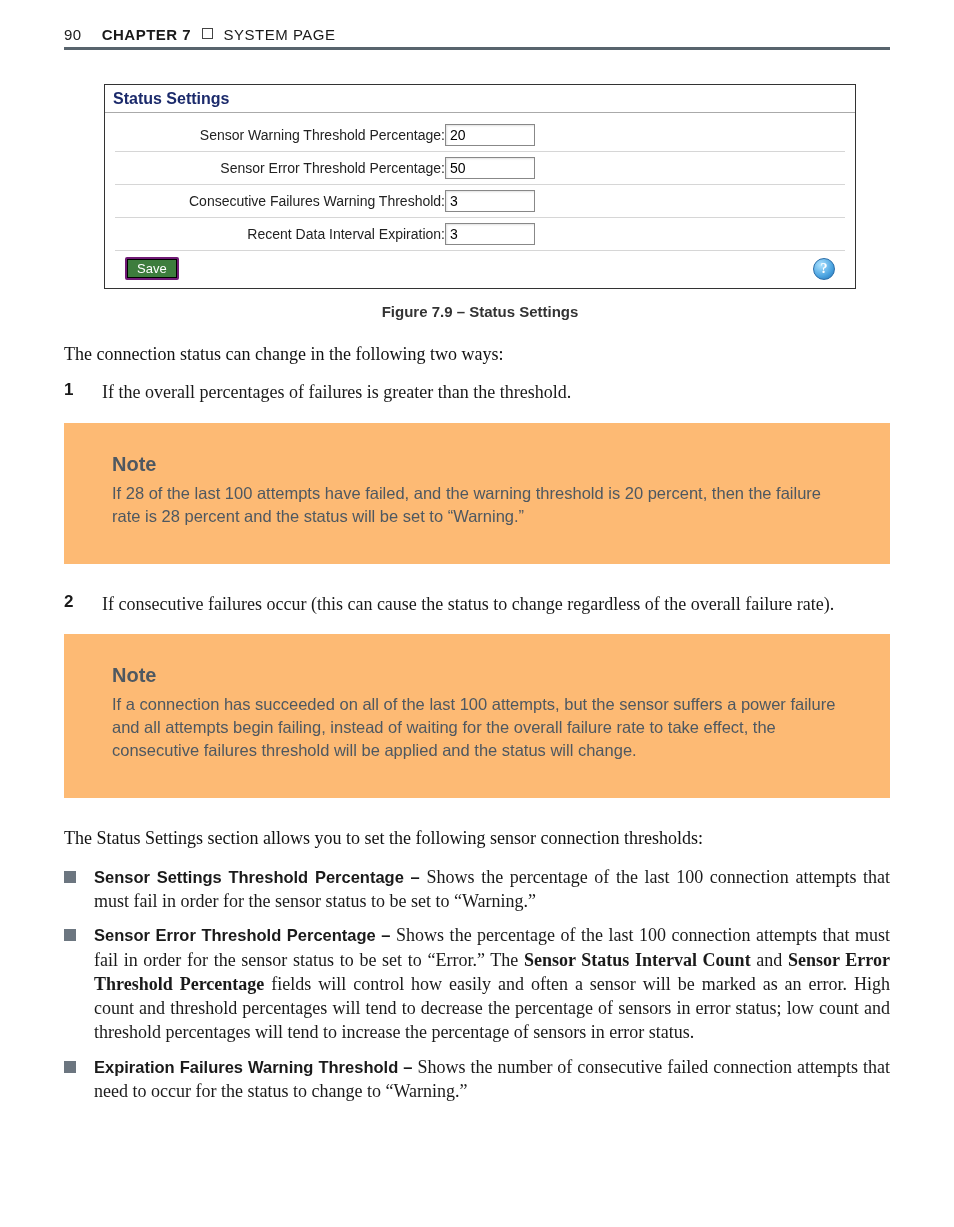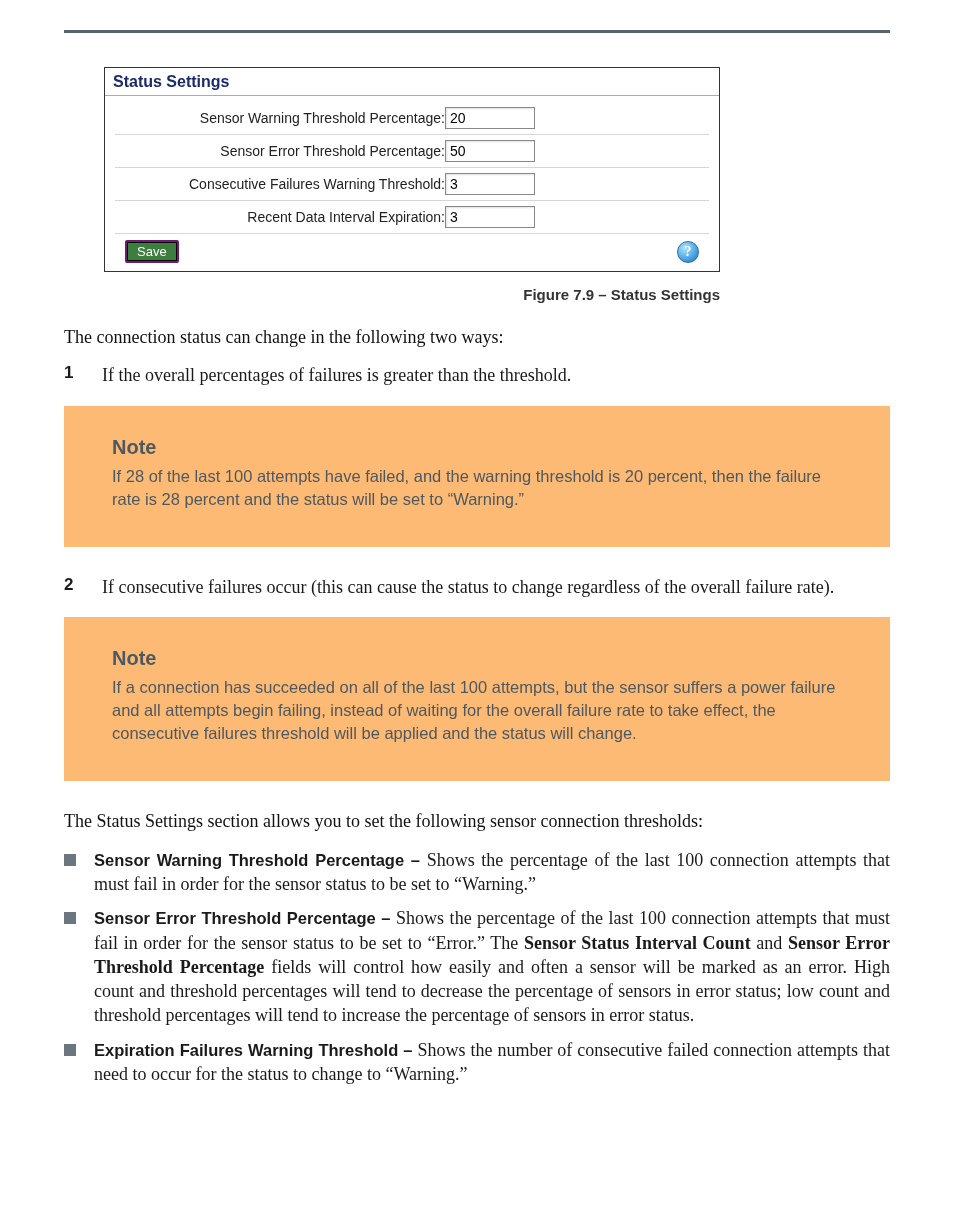--- a/index.html
+++ b/index.html
@@ -38,21 +38,21 @@
     font-weight: 400;
   }
   .rule {
     height: 3px;
     background: #58646d;
     margin-top: 4px;
   }
 
   .figure-wrap {
     margin: 34px 0 0 40px;
-    width: 616px;
+    width: 752px;
   }
   .panel {
     border: 1.5px solid #333;
     background: #fff;
   }
   .panel-header {
     font-family: Arial, Helvetica, sans-serif;
     font-weight: 700;
     font-size: 16px;
     color: #1b2a6b;
@@ -112,21 +112,21 @@
     font-family: Georgia, serif;
     font-weight: 700;
     font-size: 14px;
     display: flex;
     align-items: center;
     justify-content: center;
     border: 1px solid #2a6da8;
   }
 
   .caption {
-    text-align: right;
+    text-align: center;
     font-family: Arial, Helvetica, sans-serif;
     font-size: 15px;
     font-weight: 700;
     color: #333;
     margin: 14px 0 22px 0;
   }
 
   .body-text {
     font-family: Georgia, "Times New Roman", serif;
     font-size: 18px;
@@ -210,20 +210,28 @@
   }
   .ibold {
     font-weight: 700;
   }
 </style>
 </head>
 <body>
 
 <div class="page">
 
+  <div class="running-head">
+    <span class="pg">90</span>
+    <span>
+      <span class="chap">CHAPTER 7</span>
+      <span class="sq"></span>
+      <span class="ttl">SYSTEM PAGE</span>
+    </span>
+  </div>
   <div class="rule"></div>
 
   <div class="figure-wrap">
     <div class="panel">
       <div class="panel-header">Status Settings</div>
       <div class="panel-body">
 
         <div class="setting-row">
           <div class="setting-label">Sensor Warning Threshold Percentage:</div>
           <input class="setting-input" value="20" style="">
@@ -275,21 +283,21 @@
     <div class="note-heading">Note</div>
     <div class="note-body">If a connection has succeeded on all of the last 100 attempts, but the sensor suffers a power failure and all attempts begin failing, instead of waiting for the overall failure rate to take effect, the consecutive failures threshold will be applied and the status will change.</div>
   </div>
 
   <p class="body-text" style="margin-top:28px;">The Status Settings section allows you to set the following sensor connection thresholds:</p>
 
   <ul class="bullets">
     <li>
       <span class="sqb"></span>
       <span class="btxt">
-        <span class="lead">Sensor Warning Threshold Percentage – </span><span>Shows the percentage of the last 100 connection attempts that must fail in order for the sensor status to be set to “Warning.”</span>
+        <span class="lead">Sensor Settings Threshold Percentage – </span><span>Shows the percentage of the last 100 connection attempts that must fail in order for the sensor status to be set to “Warning.”</span>
       </span>
     </li>
     <li>
       <span class="sqb"></span>
       <span class="btxt">
         <span class="lead">Sensor Error Threshold Percentage – </span><span>Shows the percentage of the last 100 connection attempts that must fail in order for the sensor status to be set to “Error.” The </span><span class="ibold">Sensor Status Interval Count</span><span> and </span><span class="ibold">Sensor Error Threshold Percentage</span><span> fields will control how easily and often a sensor will be marked as an error. High count and threshold percentages will tend to decrease the percentage of sensors in error status; low count and threshold percentages will tend to increase the percentage of sensors in error status.</span>
       </span>
     </li>
     <li>
       <span class="sqb"></span>

